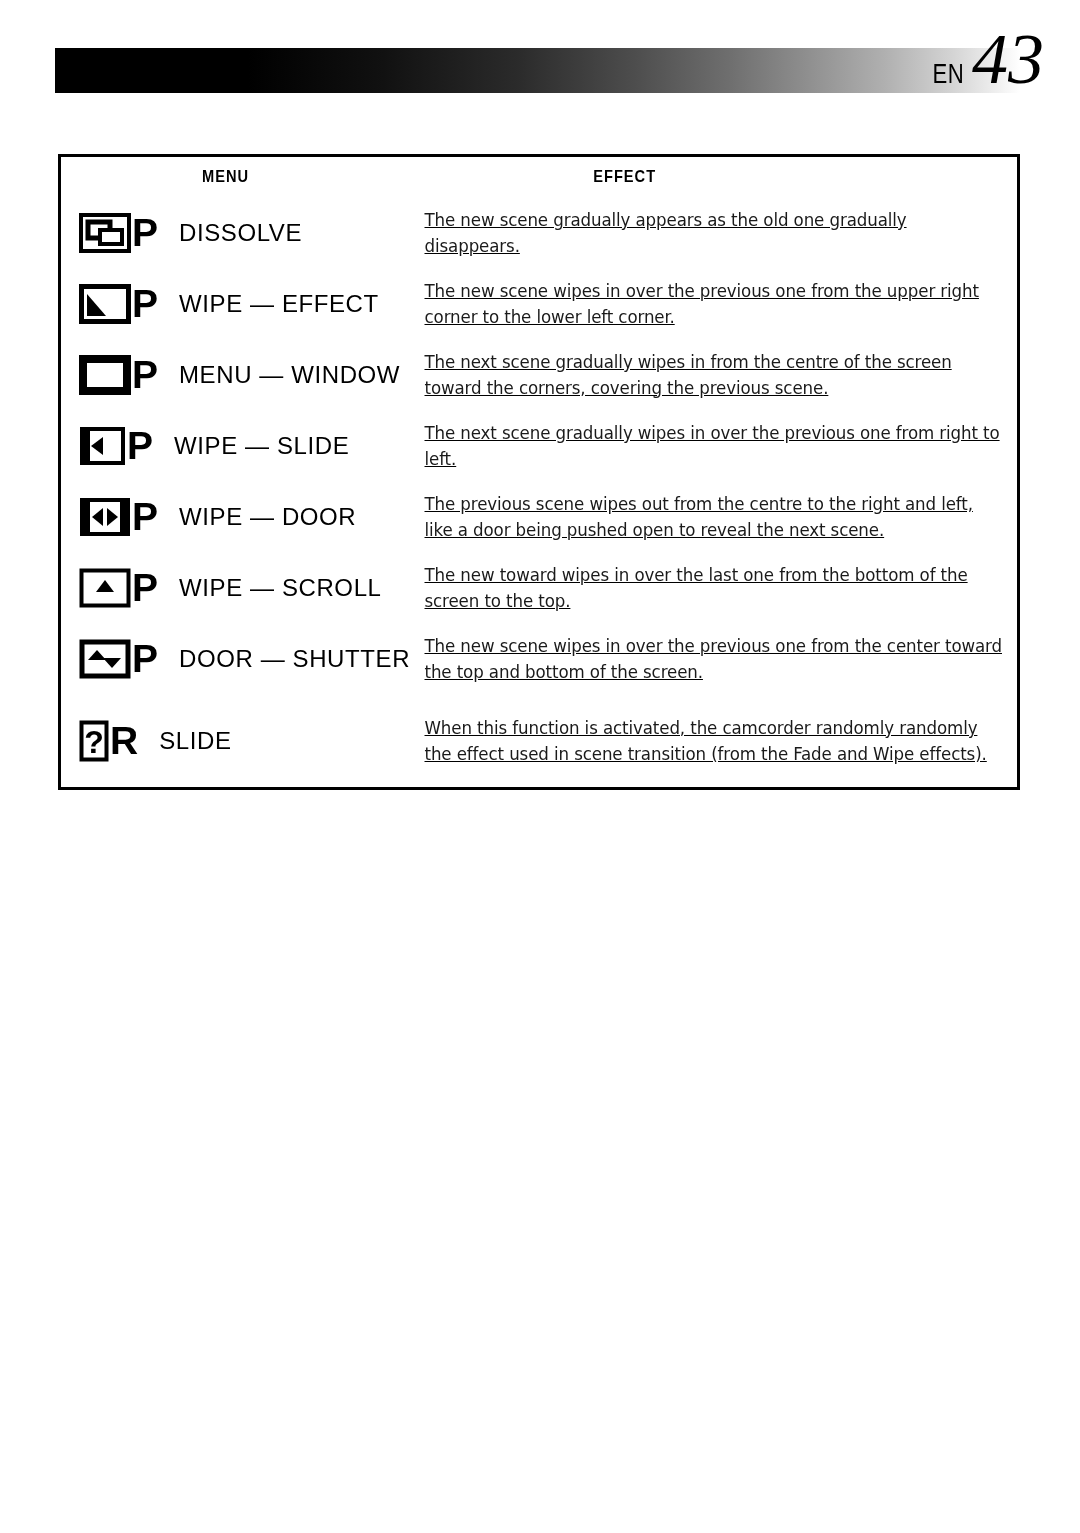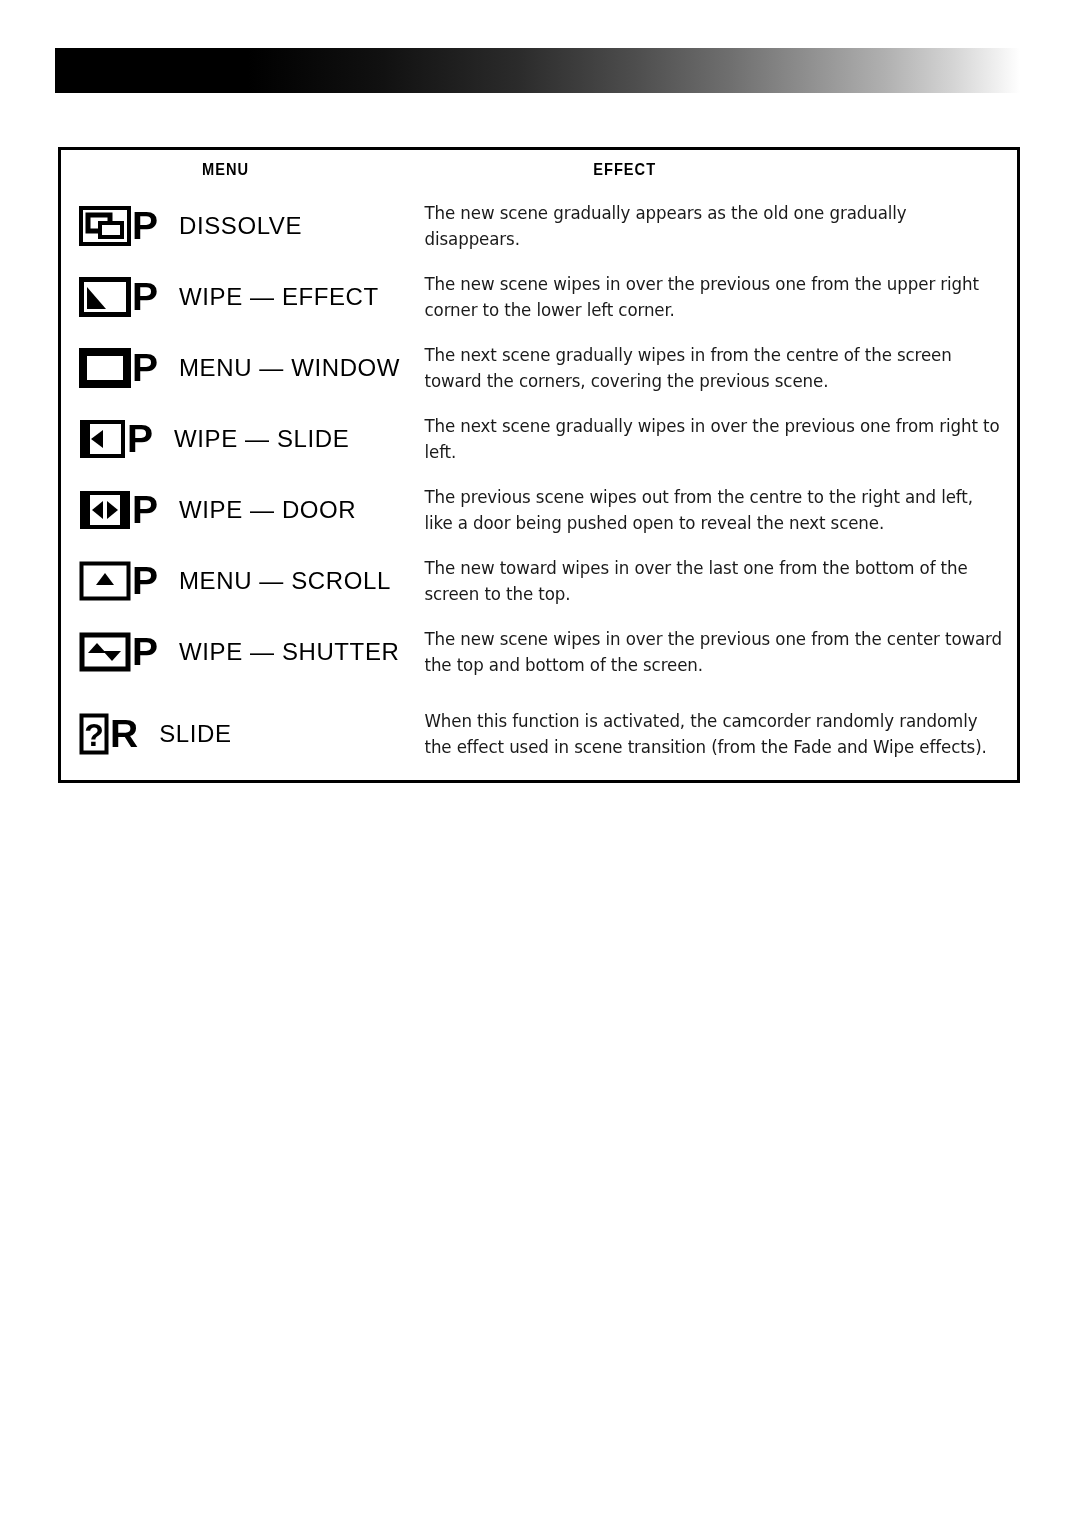--- a/index.html
+++ b/index.html
@@ -66,41 +66,42 @@
     font-size: 72px;
     font-weight: 400;
     line-height: 0.82;
     color: #000;
   }
 
   
   #effects-table {
     position: absolute;
     left: 58px;
-    top: 147px;
+    top: 154px;
     width: 962px;
     border-collapse: collapse;
     border: 3px solid #000;
     table-layout: fixed;
   }
   #effects-table td, #effects-table th {
     border: 0;
     padding: 0;
     vertical-align: middle;
   }
   .col-menu { width: 345px; }
   .col-effect { width: auto; }
 
   
   .cell-menu {
     border-right: 5px solid #000;
     border-bottom: 1.5px solid #000;
   }
   .cell-effect {
     border-bottom: 1.5px solid #000;
+    text-decoration: underline;
   }
   tr.last-row .cell-menu,
   tr.last-row .cell-effect {
     border-bottom: 0;
   }
 
   
   .hdr-cell-menu, .hdr-cell-effect {
     height: 40px;
     border-bottom: 1.5px solid #000;
@@ -177,20 +178,24 @@
   .r-scroll   .cell-menu, .r-scroll   .cell-effect { height: 67px; }
   .r-shutter  .cell-menu, .r-shutter  .cell-effect { height: 68px; }
   .r-random   .cell-menu, .r-random   .cell-effect { height: 93px; }
   .r-random .effect-inner { padding-top: 12px; padding-bottom: 12px; }
 </style>
 </head>
 <body>
 
 <div id="header">
   <div id="gradient-bar"></div>
+  <div id="page-marker">
+    <span class="en">EN</span>
+    <span class="num">43</span>
+  </div>
 </div>
 
 <table id="effects-table">
   <colgroup>
     <col class="col-menu">
     <col class="col-effect">
   </colgroup>
 
   <thead>
     <tr>
@@ -312,42 +317,42 @@
     <tr class="r-scroll">
       <td class="cell-menu">
         <div class="menu-inner">
           <span class="icon-group">
             <svg class="pict" width="52" height="40" viewBox="0 0 52 40">
               <rect x="2.5" y="2.5" width="47" height="35" fill="none" stroke="#000" stroke-width="4"></rect>
               <polygon points="26,12 35,24 17,24" fill="#000"></polygon>
             </svg>
             <span class="icon-letter">P</span>
           </span>
-          <span class="menu-label">MENU — SCROLL</span>
+          <span class="menu-label">WIPE — SCROLL</span>
         </div>
       </td>
       <td class="cell-effect">
         <div class="effect-inner">
           <span class="effect-text">The new toward wipes in over the last one from the bottom of the screen to the top.</span>
         </div>
       </td>
     </tr>
 
     <tr class="r-shutter">
       <td class="cell-menu">
         <div class="menu-inner">
           <span class="icon-group">
             <svg class="pict" width="52" height="40" viewBox="0 0 52 40">
               <rect x="3" y="3" width="46" height="34" fill="none" stroke="#000" stroke-width="5"></rect>
               <polygon points="18,11 27,21 9,21" fill="#000"></polygon>
               <polygon points="33,29 24,19 42,19" fill="#000"></polygon>
             </svg>
             <span class="icon-letter">P</span>
           </span>
-          <span class="menu-label">WIPE — SHUTTER</span>
+          <span class="menu-label">DOOR — SHUTTER</span>
         </div>
       </td>
       <td class="cell-effect">
         <div class="effect-inner">
           <span class="effect-text">The new scene wipes in over the previous one from the center toward the top and bottom of the screen.</span>
         </div>
       </td>
     </tr>
 
     <tr class="r-random last-row">

